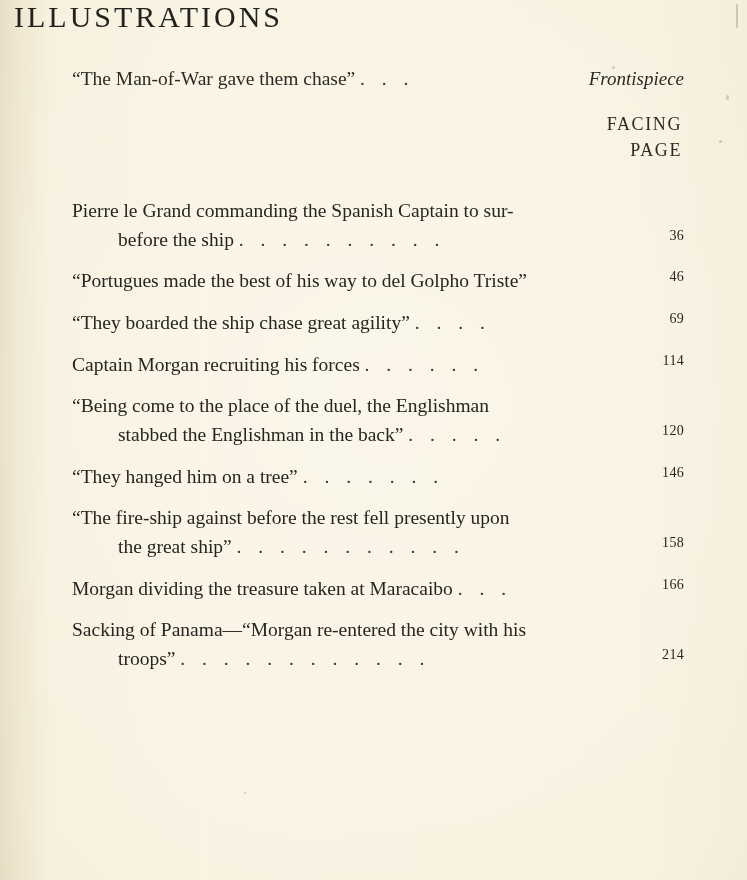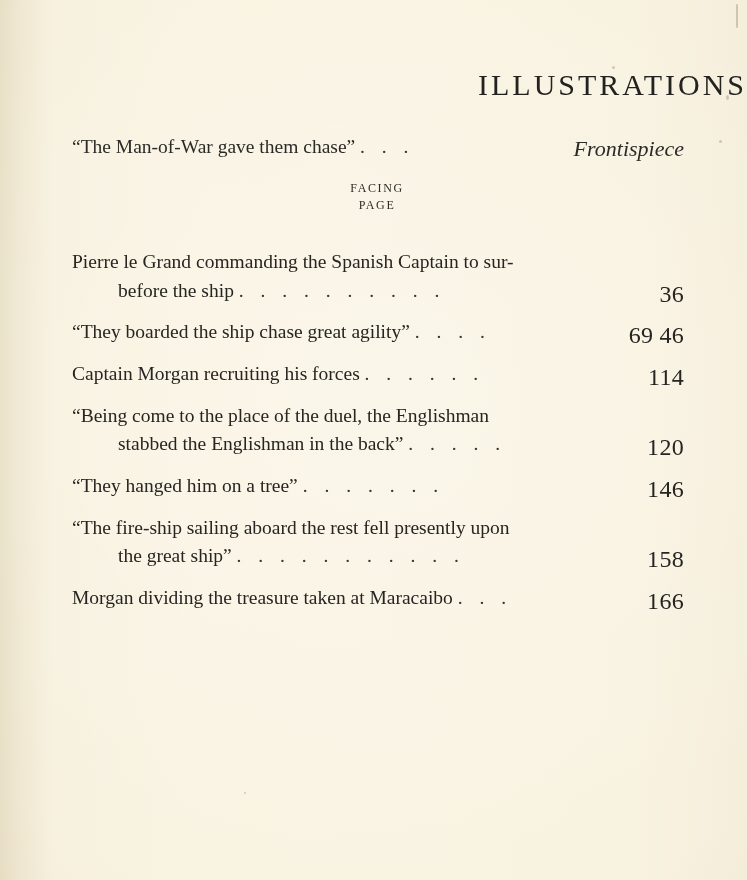--- a/index.html
+++ b/index.html
@@ -38,24 +38,23 @@
         rgba(120,100,60,0.07) 100%);
     pointer-events: none;
   }
   .content {
     position: absolute;
     left: 0;
     top: 0;
     width: 747px;
   }
   .page-title {
-    text-align: right;
+    text-align: left;
     font-size: 30px;
     letter-spacing: 3.0px;
-    margin-top: 68px;
     margin-left: 14px;
     font-weight: 400;
     color: #23221f;
   }
   .list {
     margin: 0;
     padding: 0;
     list-style: none;
     width: 612px;
     margin-left: 72px;
@@ -67,41 +66,41 @@
     color: #262521;
     margin-bottom: 13px;
     position: relative;
   }
   .entry .body {
     display: block;
     font-family: Liberation Serif, serif;
   }
   .entry .pagenum {
     float: right;
-    font-size: 24px;
+    font-size: 14px;
     letter-spacing: 0.3px;
     margin-left: 6px;
     text-align: center;
   }
   .frontis-row {
     font-size: 19.5px;
     margin-bottom: 6px;
   }
   .frontis-row .frontis-label {
     float: right;
     font-style: italic;
-    font-size: 22px;
+    font-size: 19px;
   }
   .leader-wide {
     letter-spacing: 6px;
     color: #3a3830;
   }
   .facing-page {
-    text-align: center;
-    font-size: 12px;
+    text-align: right;
+    font-size: 18px;
     letter-spacing: 1.6px;
     line-height: 1.42;
     color: #2c2b26;
     width: 612px;
     margin-left: 72px;
     margin-top: 22px;
     margin-bottom: 6px;
   }
   .facing-page div {
     padding-right: 2px;
@@ -156,20 +155,21 @@
       <span class="body">Pierre le Grand commanding the Spanish Captain to sur-</span>
       <span class="line2">
         <span class="pagenum">36</span>
         <span class="indent"></span><span>before the ship</span>
         <span class="leader-wide">.   .   .   .   .   .   .   .   .   .</span>
       </span>
     </li>
 
     <li class="entry">
       <span class="pagenum">46</span>
+      <span>“Portugues made the best of his way to del Golpho Triste”</span>
       <span class="leader-wide"></span>
     </li>
 
     <li class="entry">
       <span class="pagenum">69</span>
       <span>“They boarded the ship chase great agility”</span>
       <span class="leader-wide">.   .   .   .</span>
     </li>
 
 
@@ -189,29 +189,37 @@
     </li>
 
 
     <li class="entry">
       <span class="pagenum">146</span>
       <span>“They hanged him on a tree”</span>
       <span class="leader-wide">.   .   .   .   .   .   .</span>
     </li>
 
     <li class="entry">
-      <span class="body">“The fire-ship sailing aboard the rest fell presently upon</span>
+      <span class="body">“The fire-ship against before the rest fell presently upon</span>
       <span class="line2">
         <span class="pagenum">158</span>
         <span class="indent"></span><span>the great ship”</span>
         <span class="leader-wide">.   .   .   .   .   .   .   .   .   .   .</span>
       </span>
     </li>
 
     <li class="entry">
       <span class="pagenum">166</span>
       <span>Morgan dividing the treasure taken at Maracaibo</span>
       <span class="leader-wide">.   .   .</span>
     </li>
 
+    <li class="entry">
+      <span class="body">Sacking of Panama—“Morgan re-entered the city with his</span>
+      <span class="line2">
+        <span class="pagenum">214</span>
+        <span class="indent"></span><span>troops”</span>
+        <span class="leader-wide">.   .   .   .   .   .   .   .   .   .   .   .</span>
+      </span>
+    </li>
 
   </ul>
 </div>
 
 </body></html>

